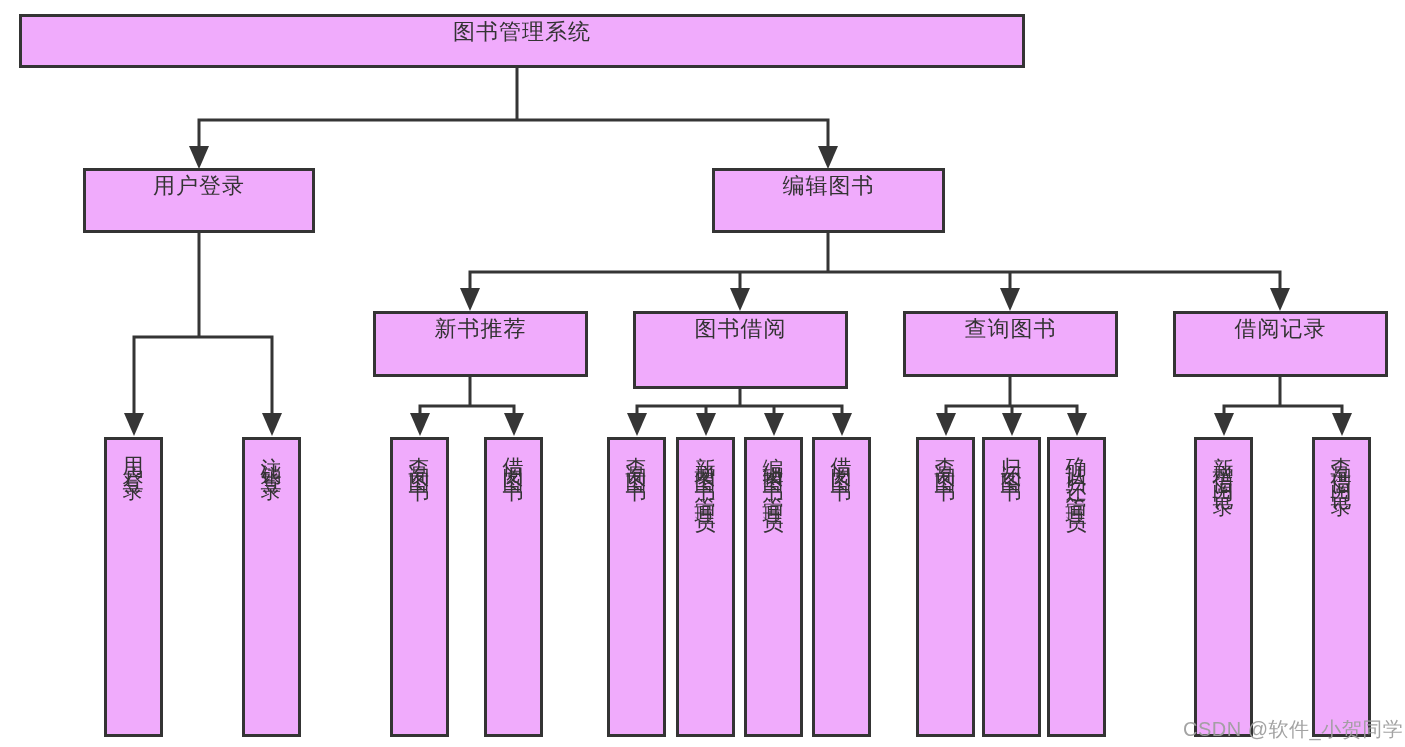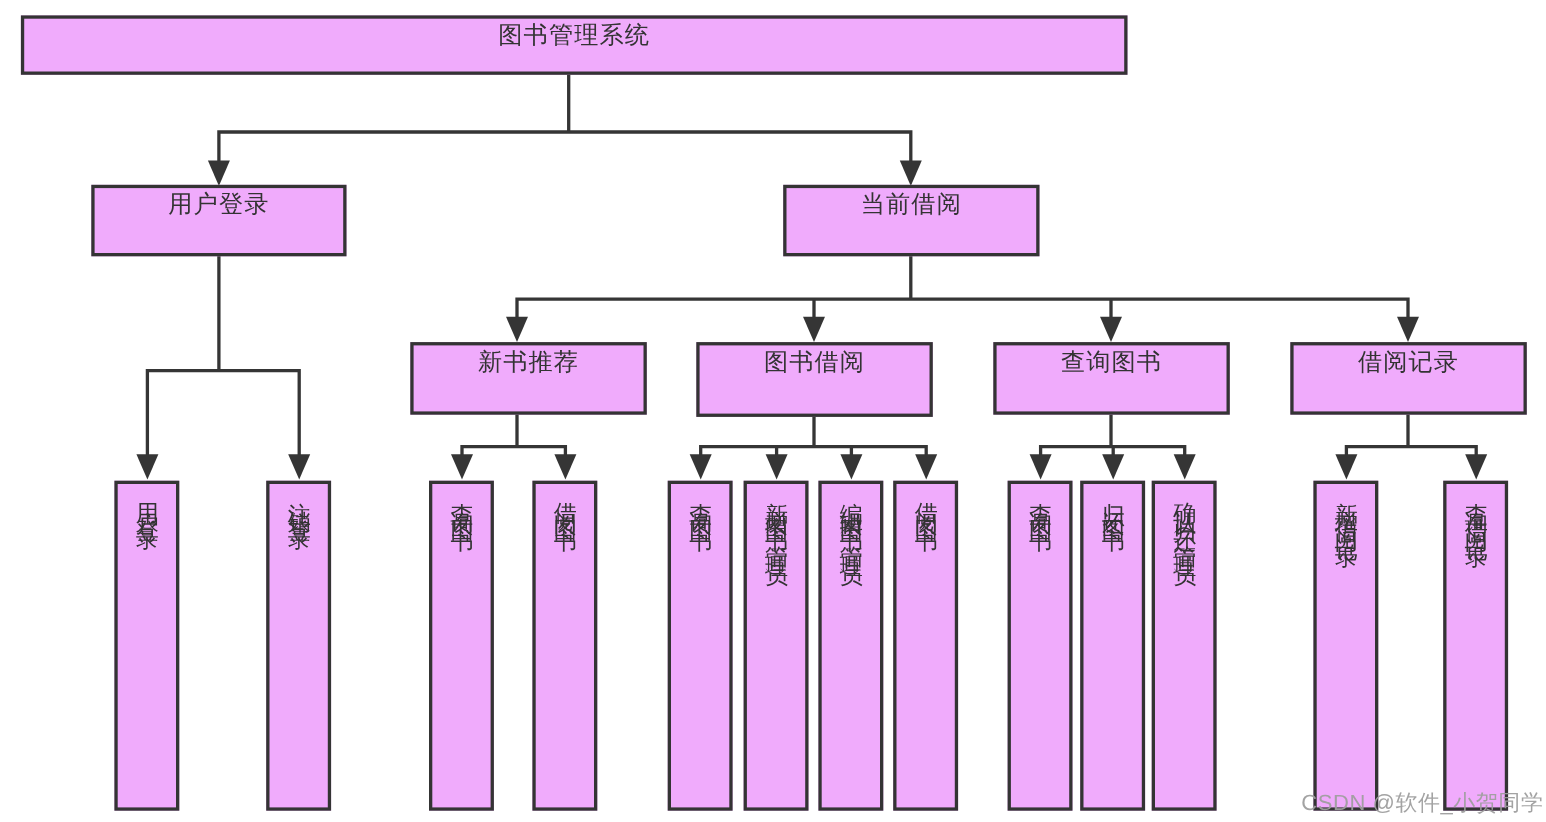--- a/index.html
+++ b/index.html
@@ -106,27 +106,27 @@
   </svg>
 
   <div class="box" style="left:19px; top:14px; width:1006px; height:54px;">
     <span class="hlabel">图书管理系统</span>
   </div>
 
   <div class="box" style="left:83px; top:168px; width:232px; height:65px;">
     <span class="hlabel">用户登录</span>
   </div>
   <div class="box" style="left:712px; top:168px; width:233px; height:65px;">
-    <span class="hlabel">当前借阅</span>
+    <span class="hlabel">编辑图书</span>
   </div>
 
   <div class="box" style="left:363px; top:311px; width:215px; height:66px;margin-left:10px;">
     <span class="hlabel">新书推荐</span>
   </div>
-  <div class="box" style="left:633px; top:311px; width:215px; height:68px;">
+  <div class="box" style="left:633px; top:311px; width:215px; height:78px;">
     <span class="hlabel">图书借阅</span>
   </div>
   <div class="box" style="left:903px; top:311px; width:215px; height:66px;">
     <span class="hlabel">查询图书</span>
   </div>
   <div class="box" style="left:1173px; top:311px; width:215px; height:66px;">
     <span class="hlabel">借阅记录</span>
   </div>
 
   <div class="box vbox" style="left:104px; top:437px; width:59px; height:300px;">

